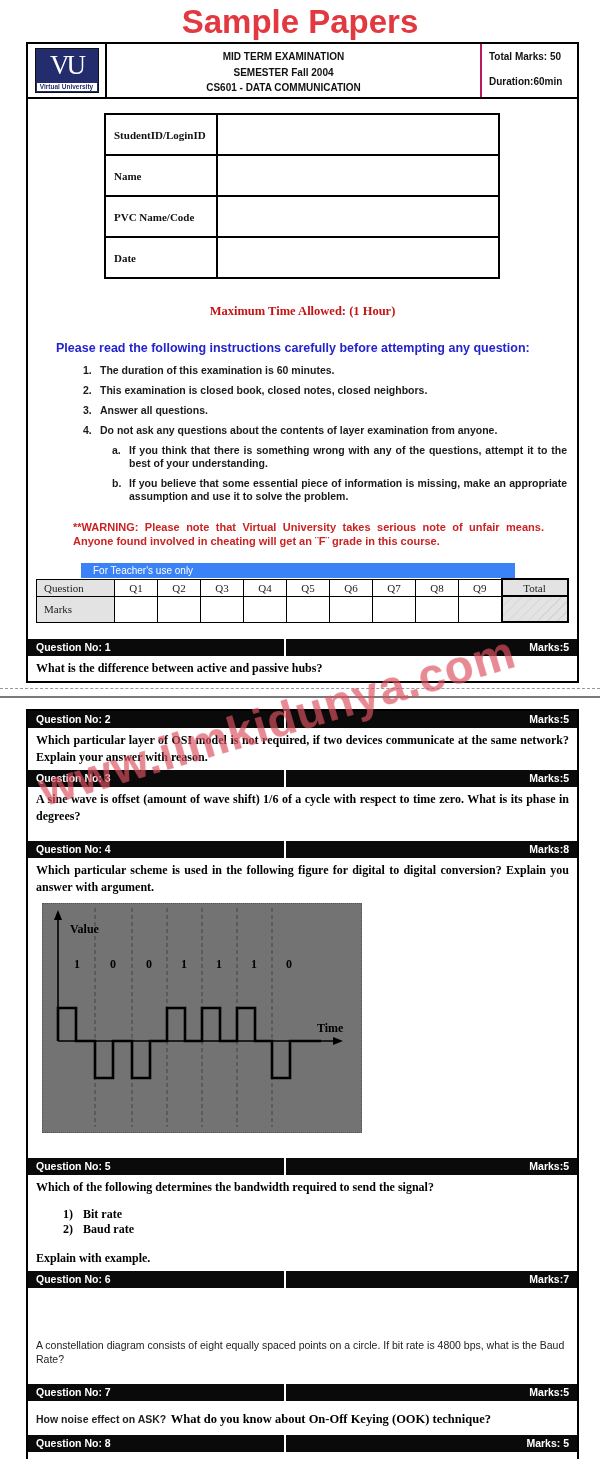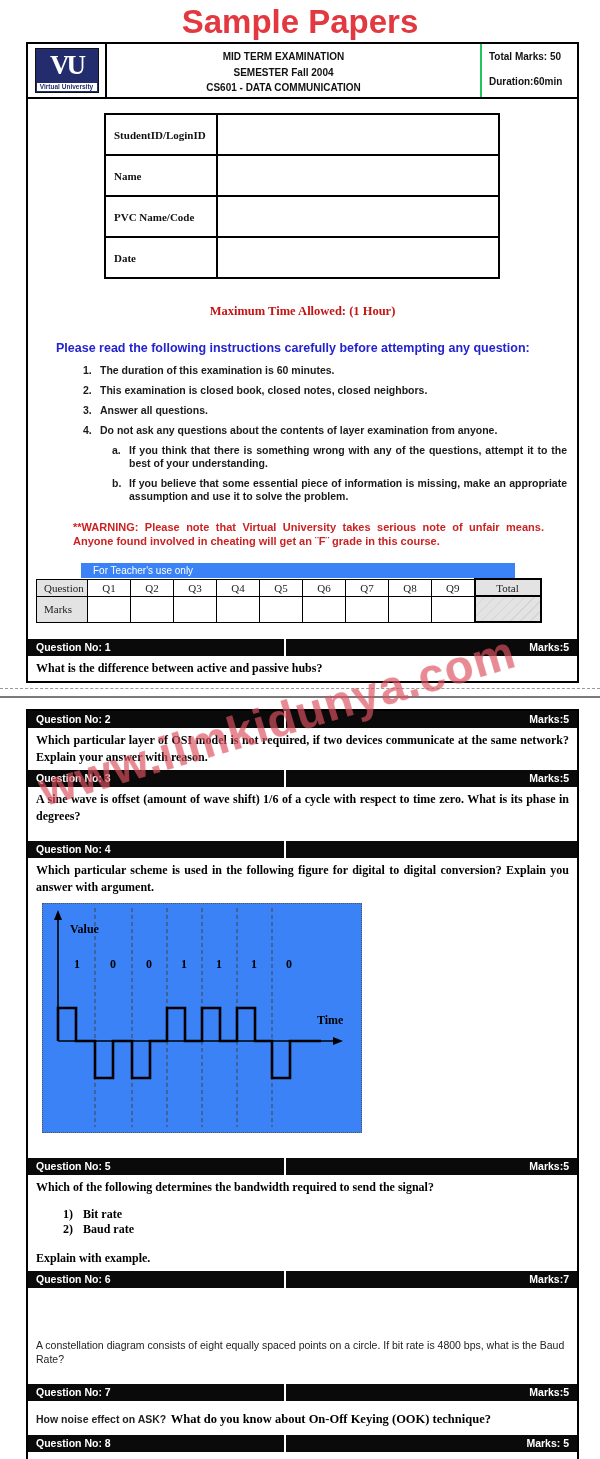--- a/index.html
+++ b/index.html
@@ -15,30 +15,30 @@
   }
   .page {
     margin-left: 26px; width: 553px; border: 2px solid #000; background:#fff;
   }
   
   .exam-header { display:flex; border-bottom: 2px solid #000; height: 55px; }
   .logo-cell { width: 79px; border-right: 2px solid #000; display:flex; align-items:center; justify-content:center; }
   .vu-logo { width: 64px; height: 45px; background:#232d6e; border:1px solid #111; position:relative; text-align:center; }
   .vu-acronym {
     color:#fff; font-family:"Liberation Serif", serif; font-size: 27px; line-height: 33px;
-    letter-spacing: -3px; display:block;font-weight:bold;
+    letter-spacing: -3px; display:block;
   }
   .vu-caption {
     position:absolute; left:1px; right:1px; bottom:1px; background:#fff;
     color:#232d6e; font-size: 6.5px; font-weight:bold; line-height: 8px;
     font-family:"Liberation Sans", sans-serif;
   }
   .center-cell { flex:1; text-align:center; font-weight:bold; font-size:10px; padding-top:5px; }
   .center-cell div { line-height: 15.5px; }
-  .marks-cell { width: 97px; border-left: 2px solid #22c55e; font-weight:bold; font-size:10px; padding:7px 2px 0 7px;margin-left:20px; }
+  .marks-cell { width: 97px; border-left: 2px solid #be185d; font-weight:bold; font-size:10px; padding:7px 2px 0 7px;margin-left:20px; }
   .marks-cell div { line-height: 12px; }
   .marks-cell .dur { margin-top: 13px; }
   
   .student-table { border-collapse: collapse; margin: 14px 0 0 76px; }
   .student-table td { border: 2px solid #000; height: 41px; vertical-align: middle; }
   .student-table td.lbl {
     width: 112px; font-family:"Liberation Serif", serif; font-weight:bold; font-size: 11px; padding-left: 8px;
   }
   .student-table td.val { width: 282px; }
   
@@ -62,21 +62,21 @@
   .teacher-caption {
     margin: 15px 0 0 53px; width: 434px; height: 15px; background:#3b82f6; color:#fff;
     font-size: 10px; line-height: 15px; padding-left: 12px;
   }
   .teacher-table { border-collapse: collapse; margin-left: 8px; font-family:"Liberation Serif", serif; }
   .teacher-table td {
     border: 1.5px solid #000; font-size: 11px; color:#222; text-align:center;
   }
   .teacher-table tr.hdr td { height: 17px; }
   .teacher-table tr.mrk td { height: 26px; }
-  .teacher-table td.c0 { width: 51px; background:#e3e3e3; text-align:left; padding-left: 7px; }
+  .teacher-table td.c0 { width: 78px; background:#e3e3e3; text-align:left; padding-left: 7px; }
   .teacher-table td.cq { width: 43px; background:#fff; }
   .teacher-table td.ct { width: 66px; background:#e3e3e3; border-width:2px; }
   .teacher-table td.ct.hatch {
     background: repeating-linear-gradient(135deg,#e3e3e3 0 6px,#d4d4d4 6px 7px);
   }
   
   .qblock { width: 100%; }
   .qbar { display:flex; background:#0a0a0a; height: 17px; color:#fff; font-size: 10.5px; font-weight:bold; line-height: 17px; }
   .qbar .qleft { flex: 0 0 47%; padding-left: 8px; border-right: 2px solid #fff; }
   .qbar .qright { flex: 1; text-align: right; padding-right: 8px; }
@@ -94,21 +94,21 @@
   .q5-opt .num { width: 20px; flex:0 0 20px; }
   .q5-footer { margin-top: 13px; }
   .q6-body { min-height: 52px; }
   .q7-body { min-height: 23px; padding: 8px 8px; }
   .q7-body .seg-sans { font-weight:bold; font-size:10.5px; color:#222; }
   .q7-body .seg-serif { font-family:"Liberation Serif", serif; font-weight:bold; font-size:12.5px; color:#000; }
   .q8-body { min-height: 27px; }
   
   .figure-box {
     position: relative; margin: 7px 0 21px 6px; width: 320px; height: 230px;
-    border: 1.5px dotted #555; background:#3b82f6;
+    border: 1.5px dotted #555; background:#737373;
   }
   .fig-label { position:absolute; font-family:"Liberation Serif", serif; font-size: 12px; color:#000; }
   .fig-bit { position:absolute; top: 52px; font-family:"Liberation Serif", serif; font-size: 12px; color:#000; width: 12px; text-align:center; }
   
   .sep-dashed { border-top: 1px dashed #999; margin-top: 5px; }
   .sep-solid  { border-top: 2px solid #7a7a7a; margin-top: 7px; }
   .sep-solid2 { border-top: 2px solid #7a7a7a; margin-top: 9px; }
   .page2 { margin-top: 11px; }
   .page3 { margin-top: 13px; }
   
@@ -261,20 +261,21 @@
     <div class="qbar">
       <span class="qleft">Question No: 3</span>
       <span class="qright">Marks:5</span>
     </div>
     <div class="qbody-serif q3-body">A sine wave is offset (amount of wave shift) 1/6 of a cycle with respect to time zero. What is its phase in degrees?</div>
   </div>
 
   <div class="qblock">
     <div class="qbar">
       <span class="qleft">Question No: 4</span>
+      <span class="qright">Marks:8</span>
     </div>
     <div class="qbody-serif">
       <div>Which particular scheme is used in the following figure for digital to digital conversion? Explain you answer with argument.</div>
 
       <div class="figure-box">
         <svg width="317" height="227" viewBox="0 0 317 227">
 
           <g stroke="#444" stroke-width="1" stroke-dasharray="4,3">
             <line x1="52" y1="4" x2="52" y2="223"></line>
             <line x1="89" y1="4" x2="89" y2="223"></line>
@@ -289,21 +290,21 @@
 
           <line x1="15" y1="137" x2="292" y2="137" stroke="#000" stroke-width="1.6"></line>
           <polygon points="300,137 290,133 290,141" fill="#000"></polygon>
 
           <path d="M15,137 L15,104 L33,104 L33,137 L52,137 L52,174 L70,174 L70,137
                    L89,137 L89,174 L107,174 L107,137 L124,137 L124,104 L142,104 L142,137
                    L159,137 L159,104 L177,104 L177,137 L194,137 L194,104 L212,104 L212,137
                    L229,137 L229,174 L247,174 L247,137 L278,137" fill="none" stroke="#000" stroke-width="2.6"></path>
         </svg>
         <span class="fig-label" style="left:27px; top:17px;">Value</span>
-        <span class="fig-label" style="left:274px; top:108px;">Time</span>
+        <span class="fig-label" style="left:274px; top:116px;">Time</span>
         <span class="fig-bit" style="left:28px;">1</span>
         <span class="fig-bit" style="left:64px;">0</span>
         <span class="fig-bit" style="left:100px;">0</span>
         <span class="fig-bit" style="left:135px;">1</span>
         <span class="fig-bit" style="left:170px;">1</span>
         <span class="fig-bit" style="left:205px;">1</span>
         <span class="fig-bit" style="left:240px;">0</span>
       </div>
     </div>
   </div>

